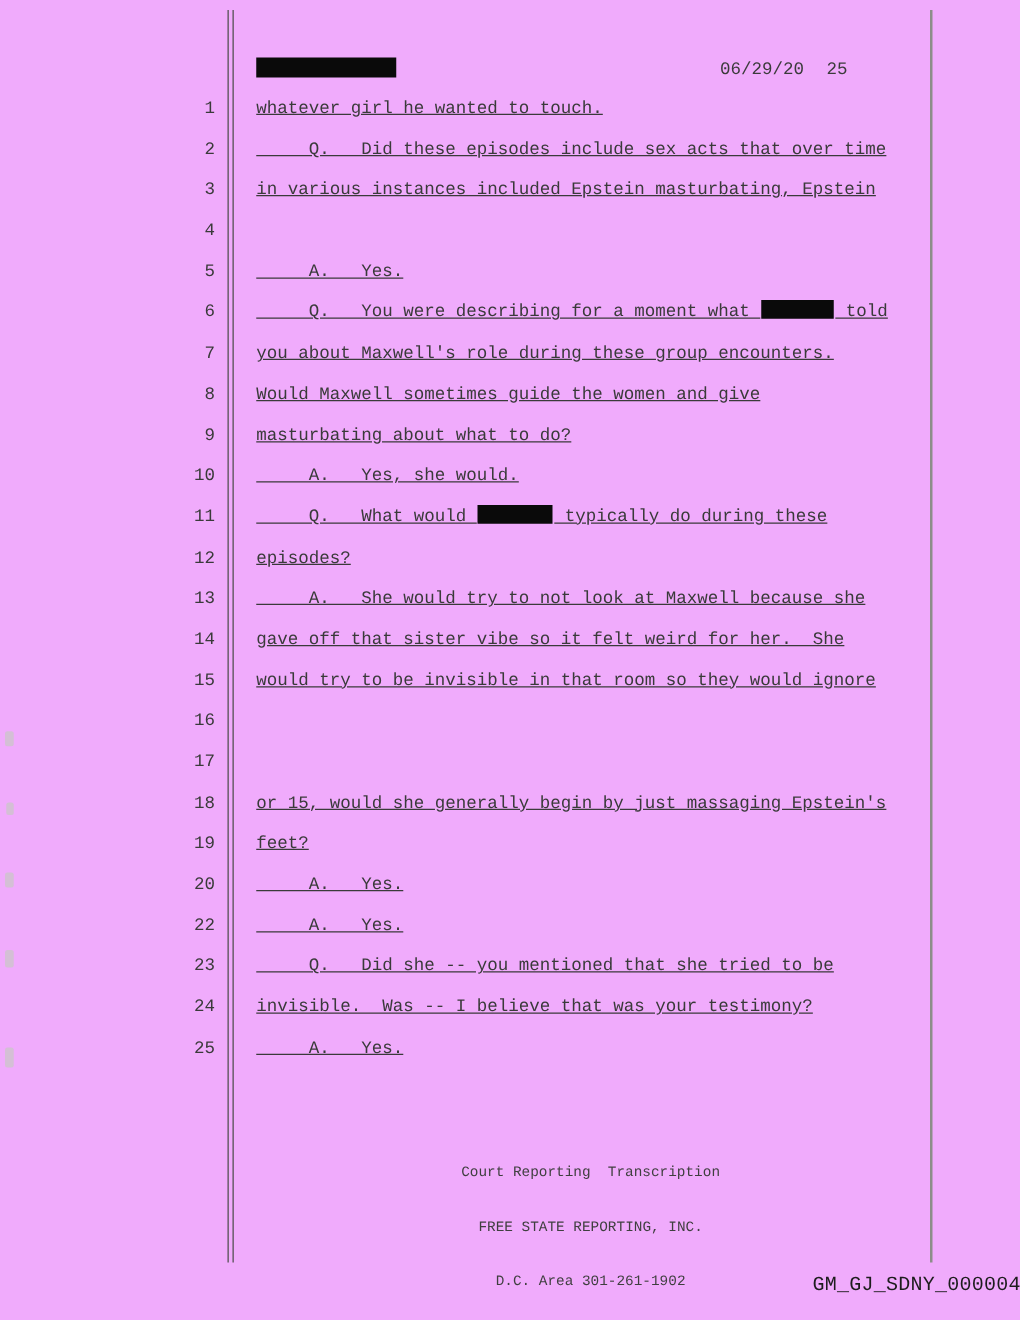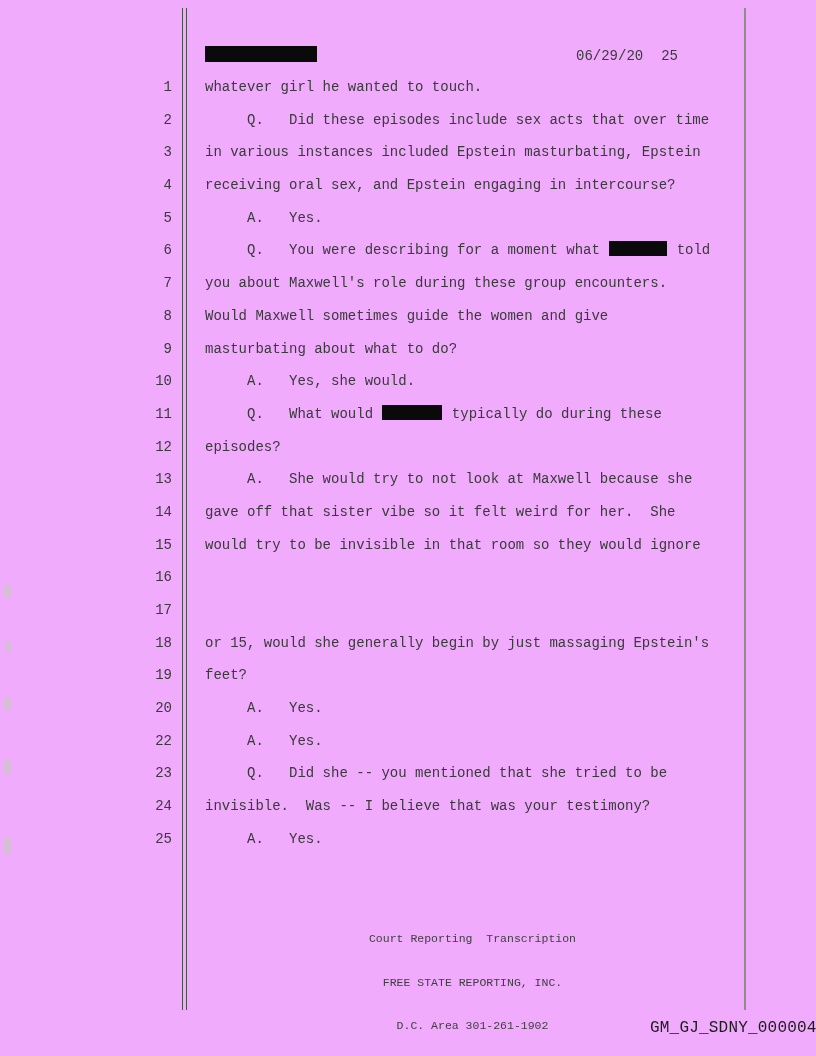--- a/index.html
+++ b/index.html
@@ -55,21 +55,21 @@
   .lines { position: absolute; left: 138px; top: 78px; }
   .trow {
     display: flex;
     height: 32.7px;
     font-size: 14px;
     line-height: 18px;
     color: #3a3a3a;
     align-items: flex-start;
   }
   .lnum { width: 34px; text-align: right; flex: none; }
-  .ltext { padding-left: 33px; white-space: pre; }
+  .ltext { padding-left: 33px; white-space: pre; text-decoration: underline; }
 
   .redaction {
     display: inline-block;
     height: 15px;
     background: #0a0a0a;
     vertical-align: middle;
     transform: translateY(-2px);
     margin: 0 1px;
   }
 
@@ -127,21 +127,20 @@
       <div class="trow">
         <span class="lnum">2</span>
         <span class="ltext"><span>     Q.   Did these episodes include sex acts that over time</span></span>
       </div>
       <div class="trow">
         <span class="lnum">3</span>
         <span class="ltext"><span>in various instances included Epstein masturbating, Epstein</span></span>
       </div>
       <div class="trow">
         <span class="lnum">4</span>
-        <span class="ltext"><span>receiving oral sex, and Epstein engaging in intercourse?</span></span>
       </div>
       <div class="trow">
         <span class="lnum">5</span>
         <span class="ltext"><span>     A.   Yes.</span></span>
       </div>
       <div class="trow">
         <span class="lnum">6</span>
         <span class="ltext"><span>     Q.   You were describing for a moment what </span><span class="redaction" style="width: 58px;"></span><span> told</span></span>
       </div>
       <div class="trow">

